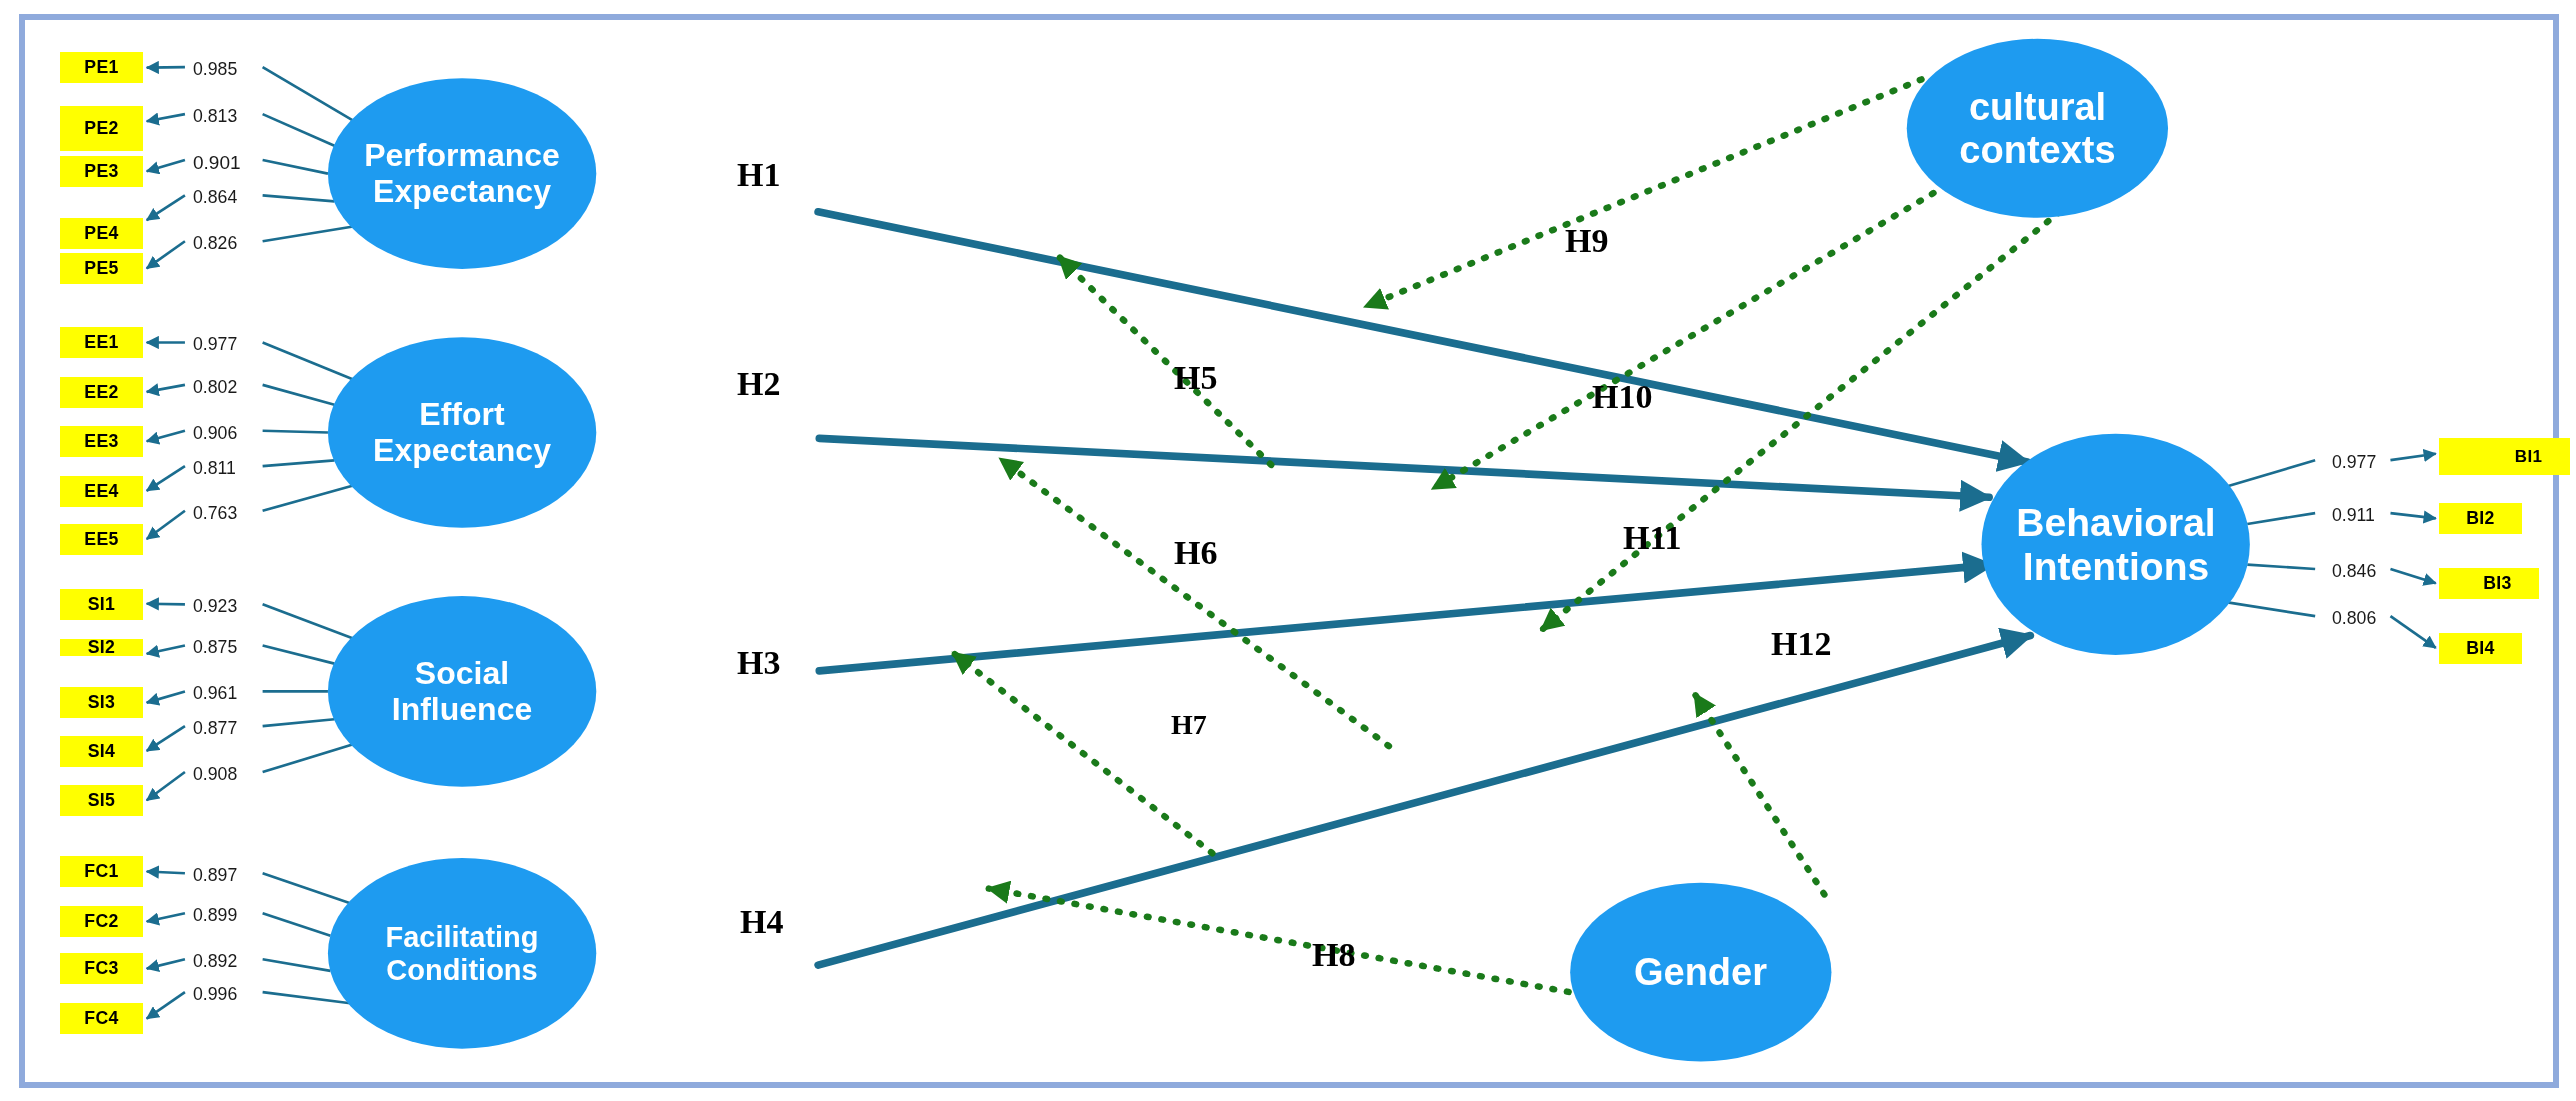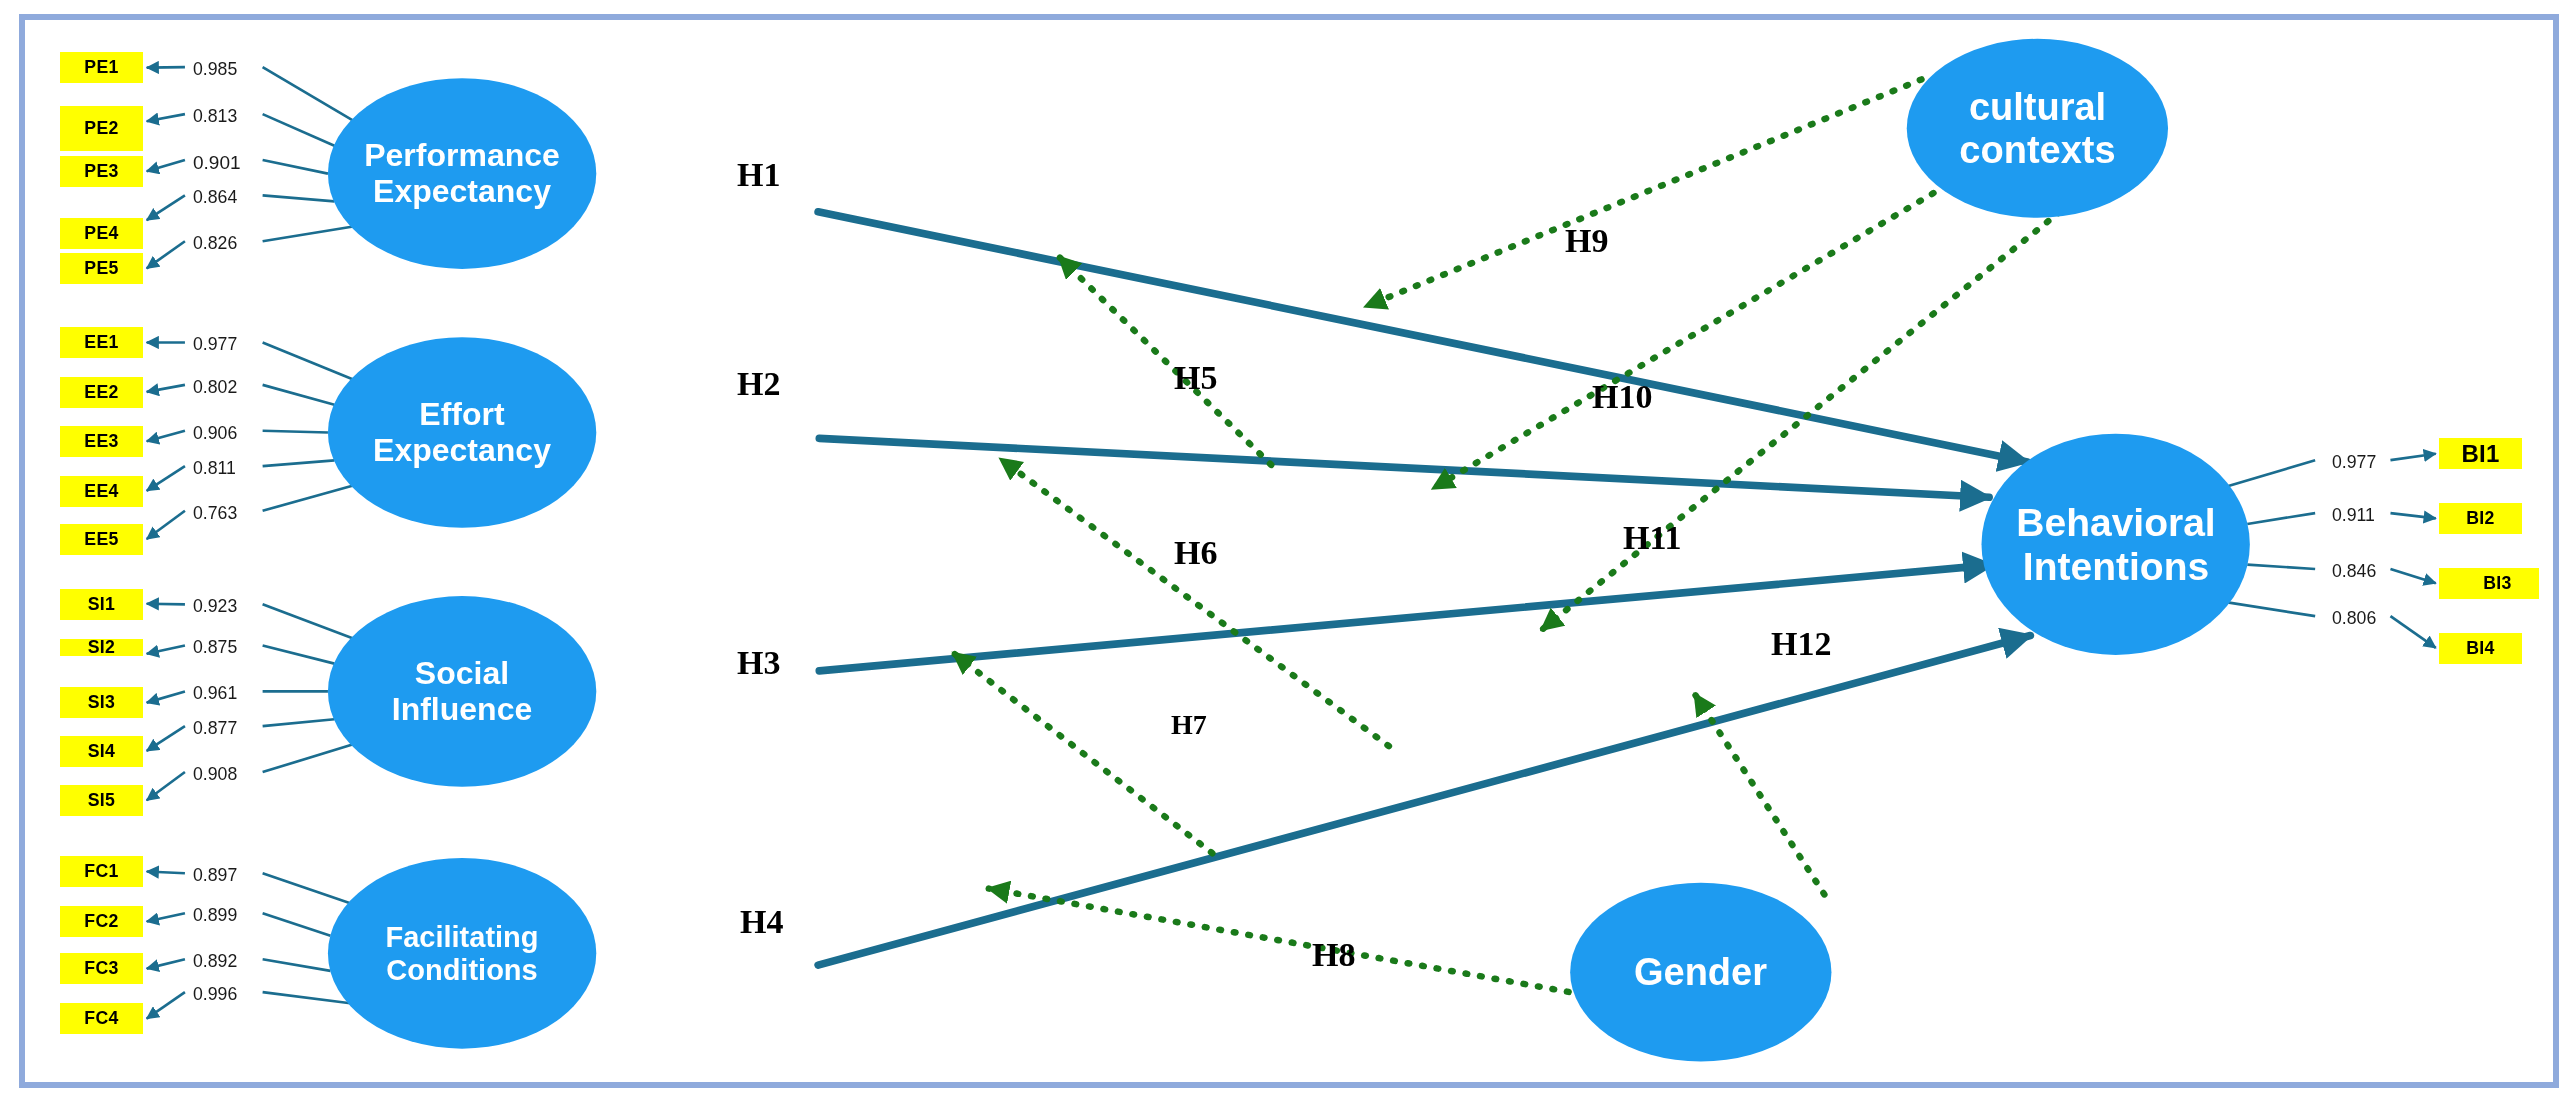--- a/index.html
+++ b/index.html
@@ -156,21 +156,21 @@
       <div class="ind-box" style="left: 60px; top: 785px; width: 83px; height: 31px; font-size: 17.7px;">SI5</div>
       <div class="loading" style="left: 193px; top: 764px; font-size: 17.7px;">0.908</div>
       <div class="ind-box" style="left: 60px; top: 856px; width: 83px; height: 31px; font-size: 17.7px;">FC1</div>
       <div class="loading" style="left: 193px; top: 865px; font-size: 17.7px;">0.897</div>
       <div class="ind-box" style="left: 60px; top: 906px; width: 83px; height: 31px; font-size: 17.7px;">FC2</div>
       <div class="loading" style="left: 193px; top: 905px; font-size: 17.7px;">0.899</div>
       <div class="ind-box" style="left: 60px; top: 953px; width: 83px; height: 31px; font-size: 17.7px;">FC3</div>
       <div class="loading" style="left: 193px; top: 951px; font-size: 17.7px;">0.892</div>
       <div class="ind-box" style="left: 60px; top: 1003px; width: 83px; height: 31px; font-size: 17.7px;">FC4</div>
       <div class="loading" style="left: 193px; top: 984px; font-size: 17.7px;">0.996</div>
-      <div class="ind-box" style="left: 2439px; top: 438px; width: 83px; height: 31px; font-size: 24px;">BI1</div>
+      <div class="ind-box" style="left: 2439px; top: 438px; width: 83px; height: 37px; font-size: 17px; padding-left: 48px;">BI1</div>
       <div class="loading" style="left: 2332px; top: 452px; font-size: 17.7px;">0.977</div>
       <div class="ind-box" style="left: 2439px; top: 503px; width: 83px; height: 31px; font-size: 17.7px;">BI2</div>
       <div class="loading" style="left: 2332px; top: 505px; font-size: 17.7px;">0.911</div>
       <div class="ind-box" style="left: 2439px; top: 568px; width: 83px; height: 31px; font-size: 17.7px; padding-left: 17px;">BI3</div>
       <div class="loading" style="left: 2332px; top: 561px; font-size: 17.7px;">0.846</div>
       <div class="ind-box" style="left: 2439px; top: 633px; width: 83px; height: 31px; font-size: 17.7px;">BI4</div>
       <div class="loading" style="left: 2332px; top: 608px; font-size: 17.7px;">0.806</div>
       <div class="hyp-label" style="left: 737px; top: 156px; font-size: 34px;">H1</div>
       <div class="hyp-label" style="left: 737px; top: 365px; font-size: 34px;">H2</div>
       <div class="hyp-label" style="left: 737px; top: 644px; font-size: 34px;">H3</div>

